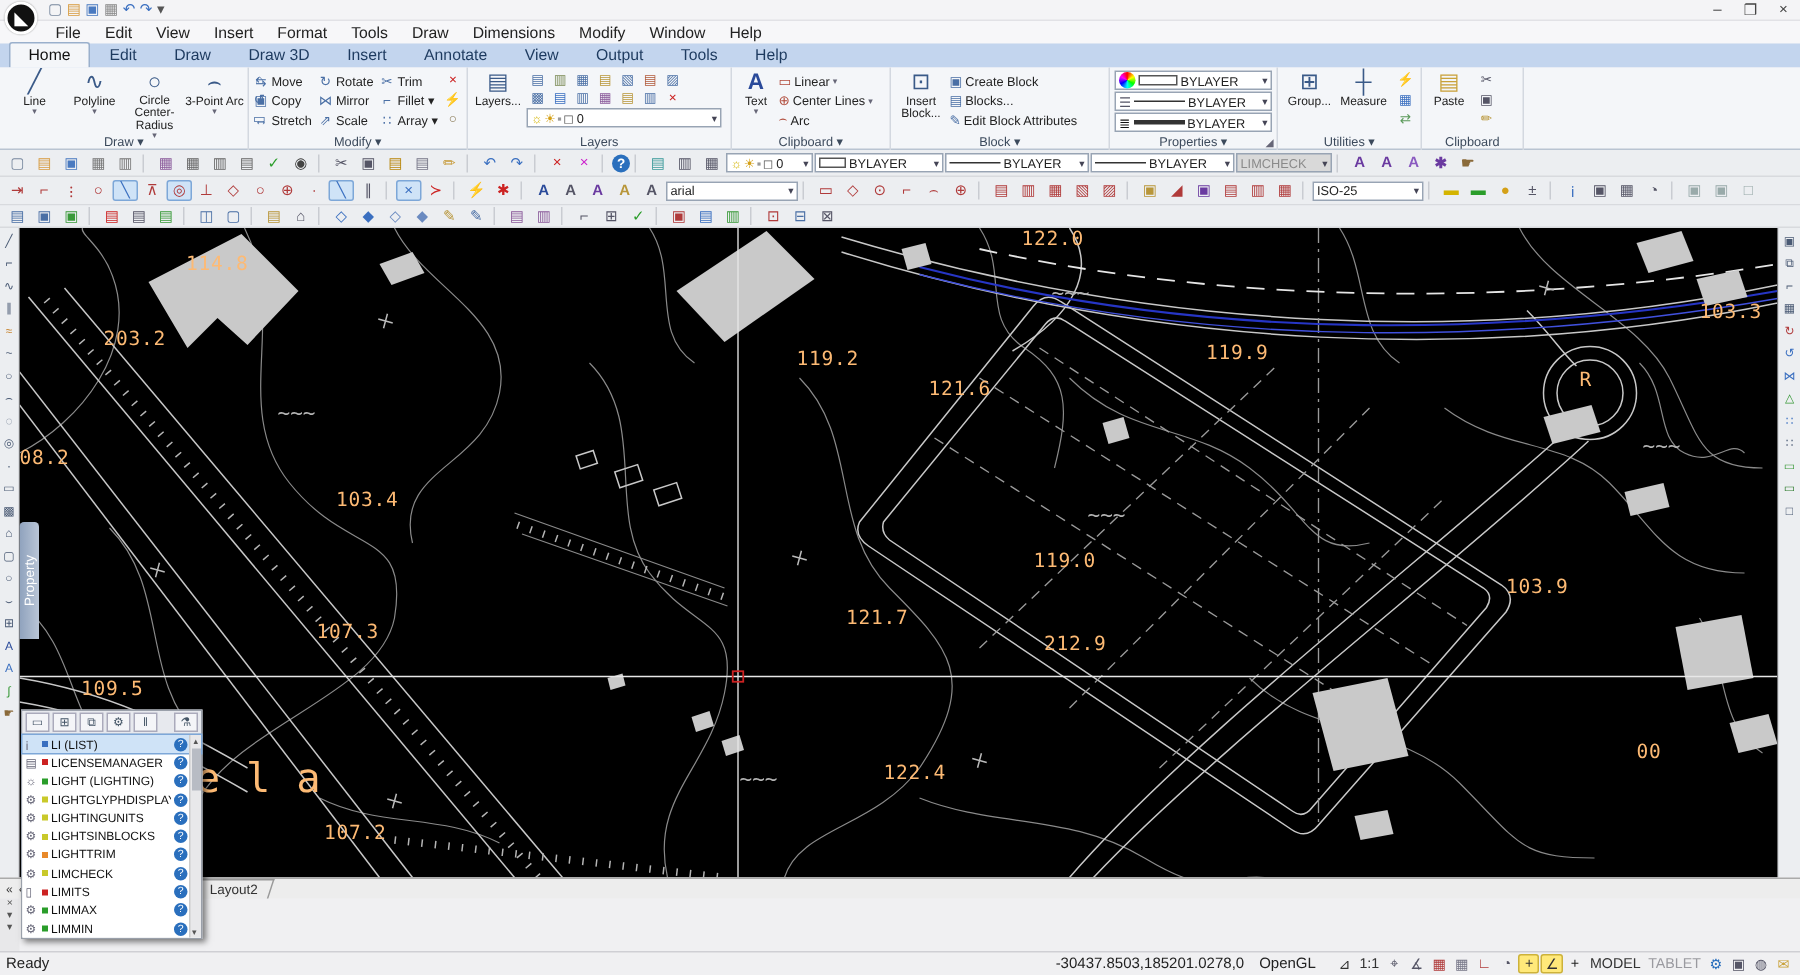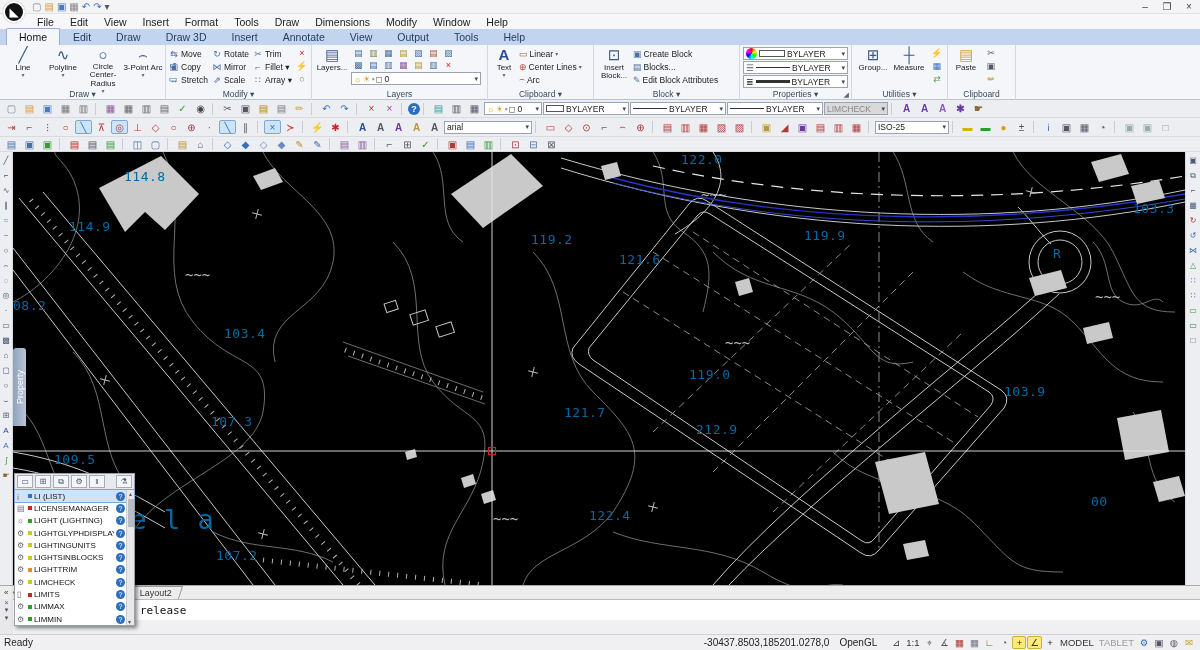--- a/index.html
+++ b/index.html
@@ -54,21 +54,21 @@
 .ico.hl{background:#cfe3f7;border-color:#7da7d8;}
 .tsep{width:4px;height:12px;border-left:1px solid #c9ccd2;margin:0 2px;}
 .helpico{background:#2a6fbd;color:#fff;border-radius:50%;width:12px;height:12px;font-size:9px;font-weight:bold;display:inline-flex;align-items:center;justify-content:center;}
 
 .main{top:152px;height:433px;align-items:stretch;}
 .sidetools{width:13px;background:#eceef1;display:flex;flex-direction:column;align-items:center;gap:2px;padding-top:2px;border-right:1px solid #d8dade;}
 .sidetools.right{border-right:none;border-left:1px solid #d8dade;width:15px;}
 .sidetools span{font-size:8px;color:#4a5a74;height:13px;display:flex;align-items:center;}
 .canvas{position:relative;width:1172px;height:433px;background:#000;overflow:hidden;}
 .canvas svg{position:absolute;left:0;top:0;}
-.maplabel{position:absolute;font-family:"DejaVu Sans Mono",monospace;color:#0369a1;font-size:13px;letter-spacing:0.5px;white-space:pre;}
+.maplabel{position:absolute;font-family:"DejaVu Sans Mono",monospace;color:#fdba74;font-size:13px;letter-spacing:0.5px;white-space:pre;}
 .proptab{position:absolute;left:0;top:196px;width:13px;height:78px;background:linear-gradient(90deg,#b9c5d6,#8fa2bd);color:#fff;font-size:9px;writing-mode:vertical-rl;transform:rotate(180deg);display:flex;align-items:center;justify-content:center;border-radius:0 0 3px 3px;z-index:4;}
 
 .sheettabs{top:585px;height:14px;background:#ededed;border-top:1px solid #aaa;padding-left:2px;gap:1px;}
 .tnav{font-size:8px;color:#333;padding:0 2px;}
 .stab{font-size:9px;padding:0 8px;background:#ededed;border:1px solid #999;border-bottom:none;height:13px;display:flex;align-items:center;transform:skewX(-18deg);color:#333;}
 .stab span{transform:skewX(18deg);}
 .stab.selected{background:#fff;font-weight:bold;}
 
 .cmdhist{top:599px;height:21px;background:#fff;border-top:1px solid #bbb;font-family:"DejaVu Sans Mono",monospace;font-size:11px;color:#111;align-items:flex-end;padding:0 0 3px 140px;}
 .cmdin{top:620px;height:14px;background:#fff;border-top:1px solid #ddd;font-family:"DejaVu Sans Mono",monospace;font-size:11px;color:#111;padding-left:14px;}
@@ -707,21 +707,21 @@
           <text x="172" y="128">~~~</text>
         </g>
         <g stroke="#e8e8e8" stroke-width="0.9">
           <line x1="479" y1="0" x2="479" y2="433"></line>
           <line x1="0" y1="299" x2="1172" y2="299"></line>
         </g>
         <rect x="475.5" y="295.5" width="7" height="7" fill="none" stroke="#cc2222" stroke-width="1.2"></rect>
       </svg>
       <div>
           <span class="maplabel" style="left: 111px; top: 17px;">114.8</span>
-          <span class="maplabel" style="left: 56px; top: 67px;">114.9</span>
+          <span class="maplabel" style="left: 56px; top: 67px;">203.2</span>
           <span class="maplabel" style="left: 0px; top: 146px;">08.2</span>
           <span class="maplabel" style="left: 211px; top: 174px;">103.4</span>
           <span class="maplabel" style="left: 518px; top: 80px;">119.2</span>
           <span class="maplabel" style="left: 606px; top: 100px;">121.6</span>
           <span class="maplabel" style="left: 668px; top: 0px;">122.0</span>
           <span class="maplabel" style="left: 791px; top: 76px;">119.9</span>
           <span class="maplabel" style="left: 1120px; top: 49px;">103.3</span>
           <span class="maplabel" style="left: 676px; top: 215px;">119.0</span>
           <span class="maplabel" style="left: 551px; top: 253px;">121.7</span>
           <span class="maplabel" style="left: 683px; top: 270px;">212.9</span>
@@ -772,23 +772,20 @@
           <span>Layout2</span>
         </span>
       </span>
   </div>
 
   <div class="cgutter">
       <span>×</span>
       <span>▾</span>
       <span>▾</span>
     </div>
-  <div class="row cmdhist">
-    <span>release</span>
-  </div>
 
   <div class="row status">
     <span>Ready</span>
     <span class="scoords">-30437.8503,185201.0278,0</span>
     <span style="margin-right:12px">OpenGL</span>
     <span class="sicons">
         <span class="sitem">
           <span>⊿</span>
           <span></span>
         </span>

